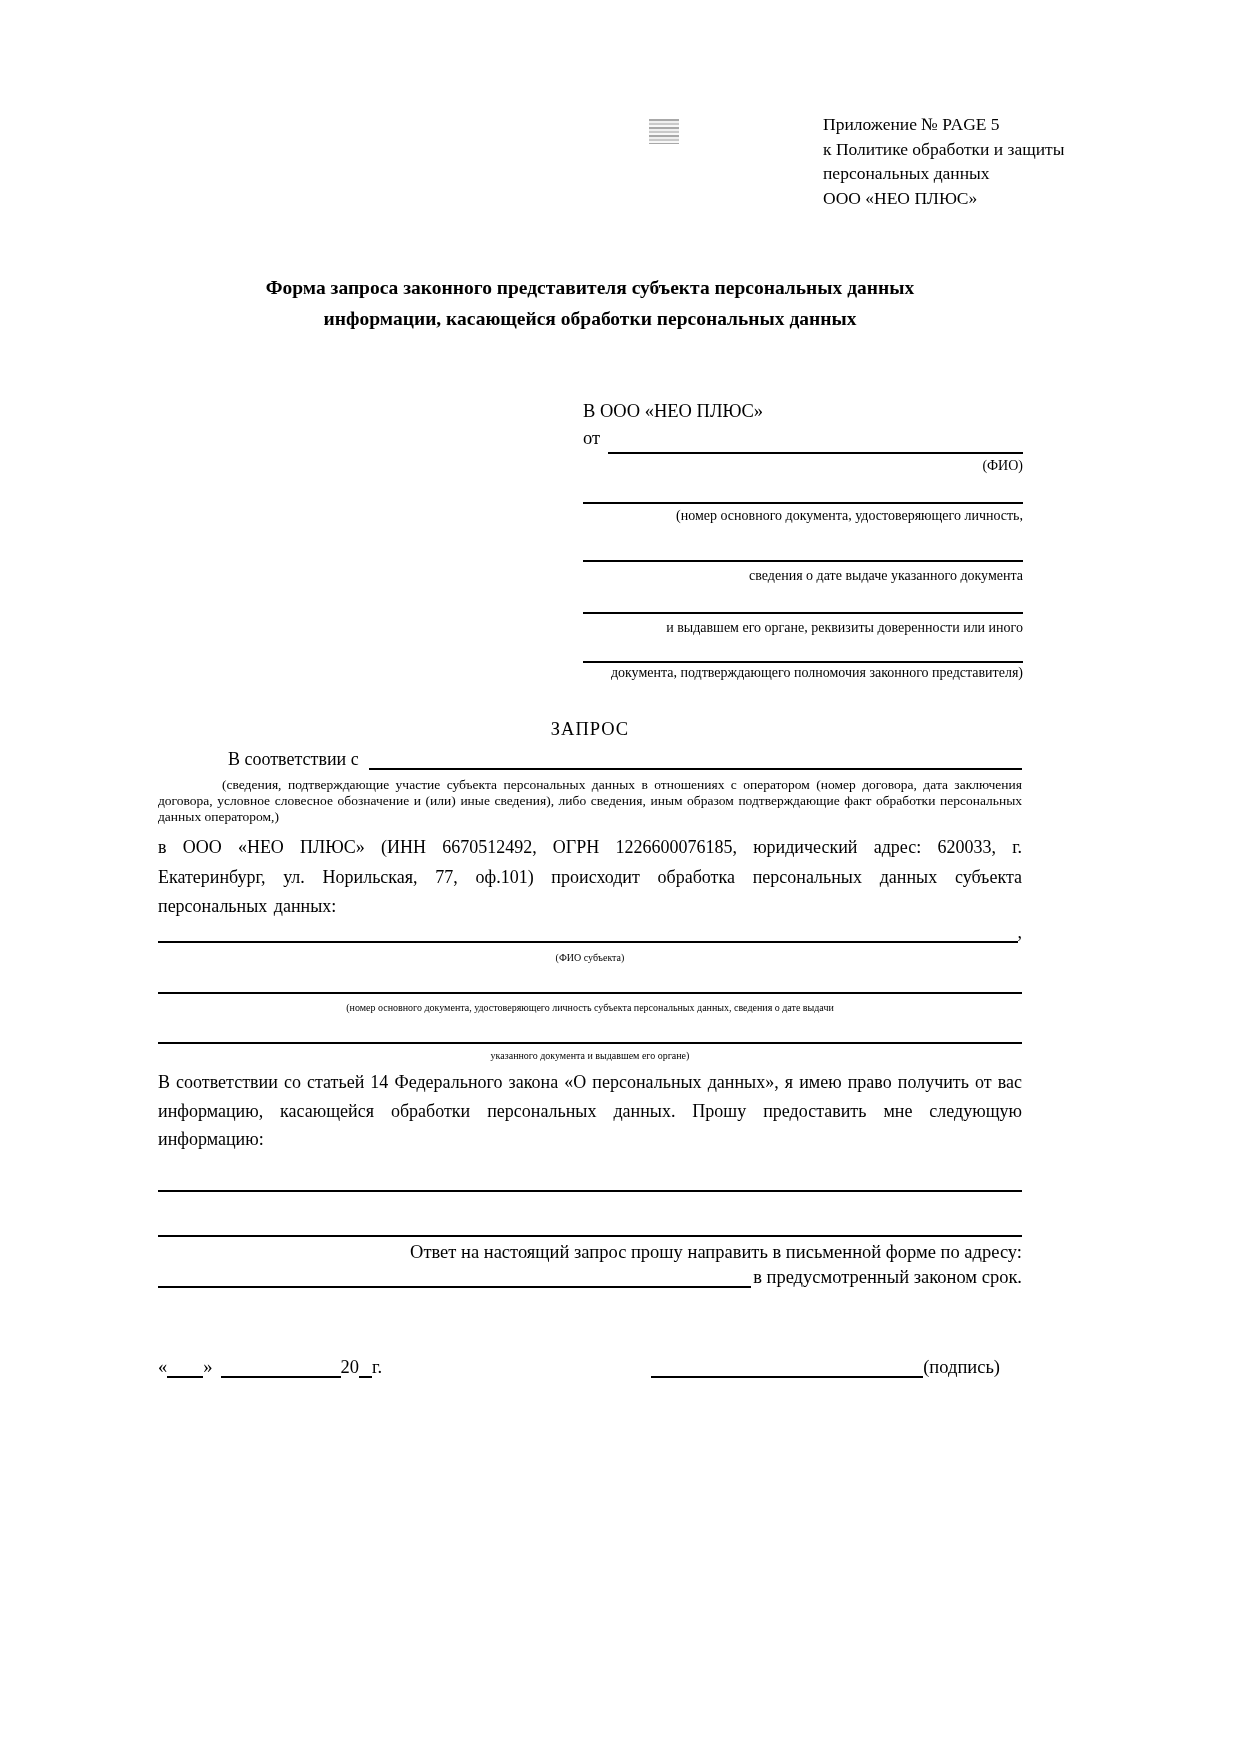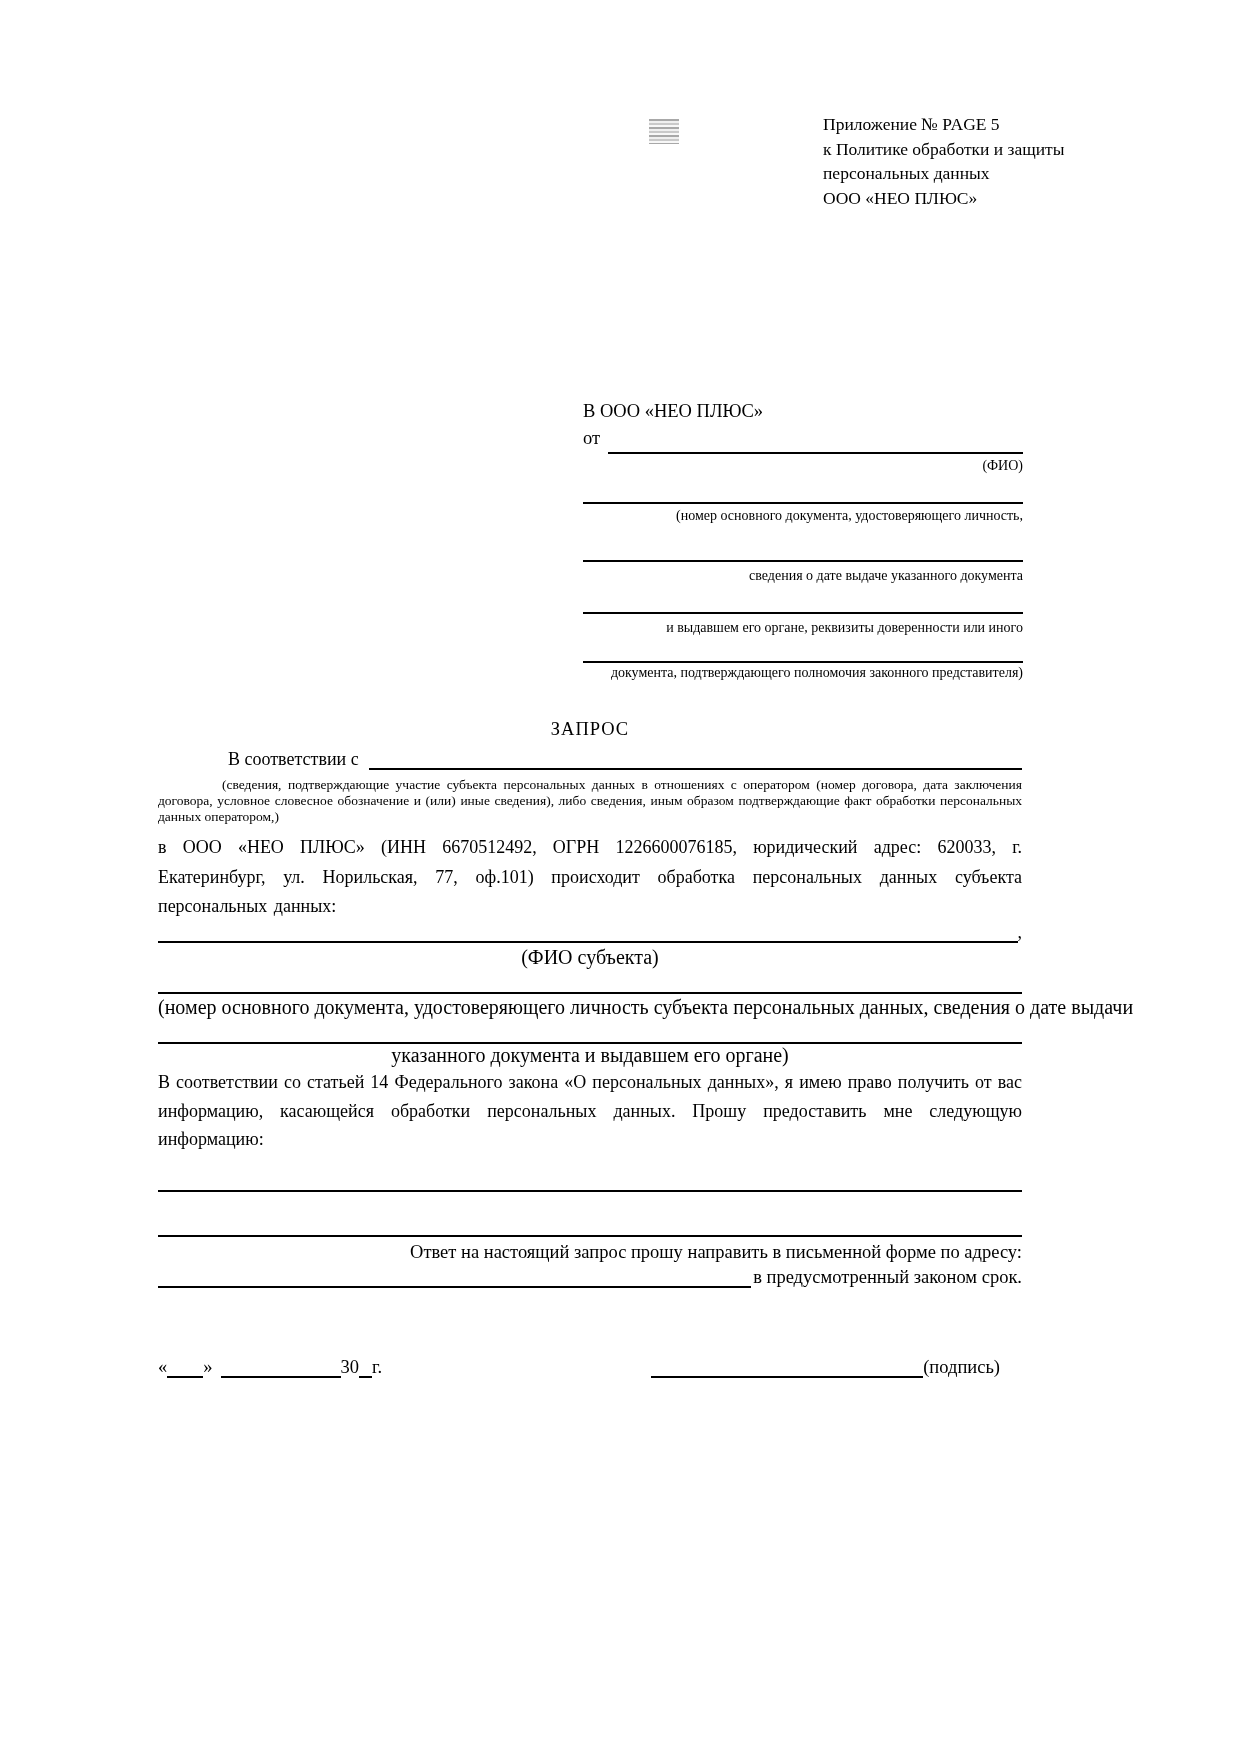--- a/index.html
+++ b/index.html
@@ -51,21 +51,21 @@
   .small-cap{
     position:absolute;top:777px;width:864px;
     font-size:13.5px;line-height:16px;text-align:justify;text-indent:64px;
   }
   .para{position:absolute;width:864px;font-size:18px;text-align:justify;}
   .para-op{top:833px;line-height:29.5px;word-spacing:2px;}
   .para-law{top:1068px;line-height:28.7px;}
   .subj-row{position:absolute;width:864px;display:flex;align-items:flex-end;height:22px;font-size:18px;}
   .subj-fio{top:921px;}
   .subj-row .fill{flex:1;height:22px;border-bottom:2.5px solid #000;}
-  .subj-cap{position:absolute;width:864px;font-size:20px;line-height:19px;text-align:center;white-space:nowrap;}
+  .subj-cap{position:absolute;width:864px;font-size:10px;line-height:19px;text-align:center;white-space:nowrap;}
   .scap1{top:948px;}
   .uline{position:absolute;width:864px;height:22px;border-bottom:2.5px solid #000;}
   .u-doc1{top:970px;}
   .scap2{top:998px;}
   .u-doc2{top:1020px;}
   .scap3{top:1046px;}
   .u-blank1{top:1168px;}
   .u-blank2{top:1213px;}
   .reply1{position:absolute;top:1242px;width:864px;text-align:right;font-size:18.5px;}
   .reply2{position:absolute;top:1266px;width:864px;display:flex;align-items:flex-end;height:22px;font-size:18.5px;}
@@ -88,20 +88,24 @@
 
   <div class="artifact"></div>
 
   <div class="hdr">
     <div>Приложение №  PAGE 5</div>
     <div>к Политике обработки и защиты</div>
     <div>персональных данных</div>
     <div>ООО «НЕО ПЛЮС»</div>
   </div>
 
+  <div class="title">
+    <div>Форма запроса законного представителя субъекта персональных данных</div>
+    <div>информации, касающейся обработки персональных данных</div>
+  </div>
 
   <div class="recipient">
     <div class="rec-to">В ООО «НЕО ПЛЮС»</div>
     <div class="from-row">
       <span class="lbl">от</span>
       <span class="fill"></span>
     </div>
     <div class="cap cap-fio">(ФИО)</div>
     <div class="u2"></div>
     <div class="cap cap-2">(номер основного документа, удостоверяющего личность,</div>
@@ -147,21 +151,21 @@
       <span class="sfx">в предусмотренный законом срок.</span>
     </div>
   </div>
 
   <div class="footer">
     <div class="date-group">
       <span>«</span>
       <span class="fill f-day"></span>
       <span>»</span>
       <span class="fill f-month"></span>
-      <span>30</span>
+      <span>20</span>
       <span class="fill f-yr"></span>
       <span>г.</span>
     </div>
     <div class="sign-group">
       <span class="fill f-sign"></span>
       <span class="sign-cap">(подпись)</span>
     </div>
   </div>
 
 </div>

